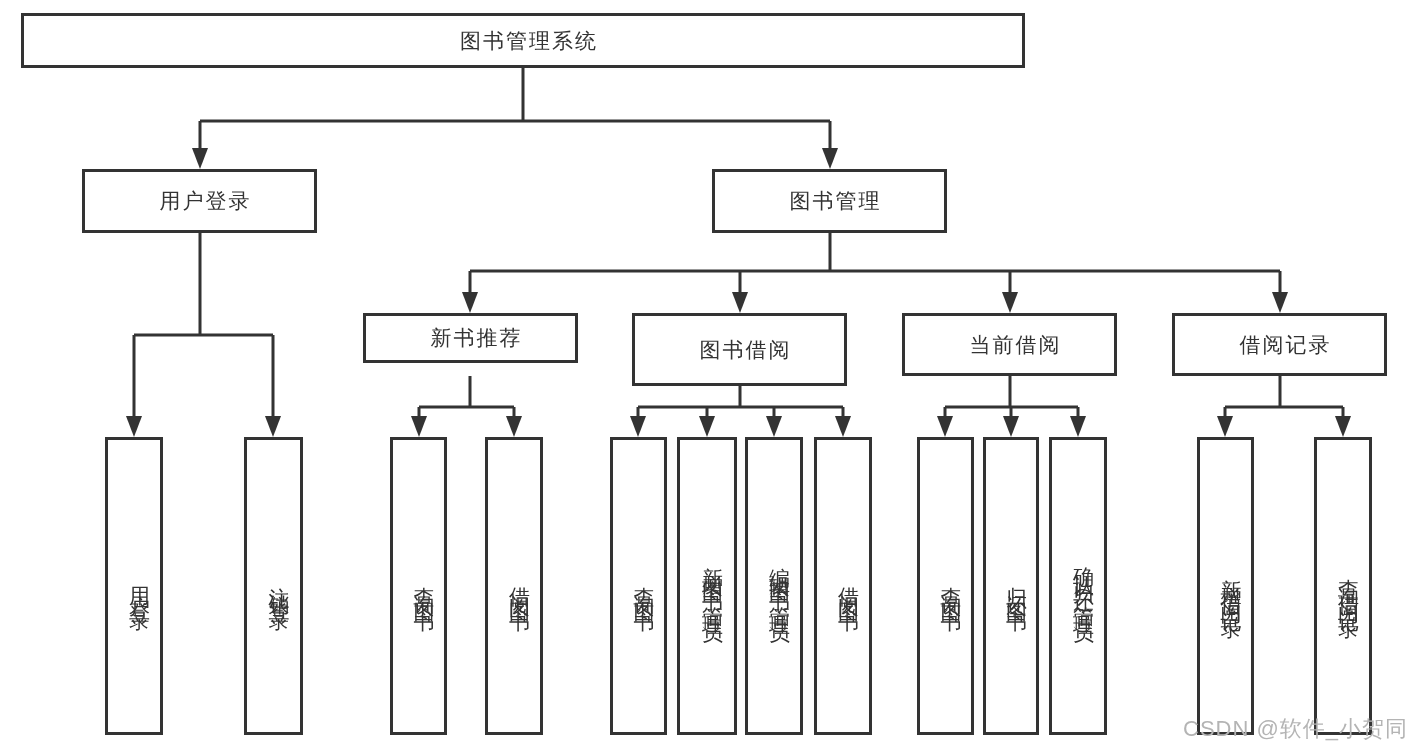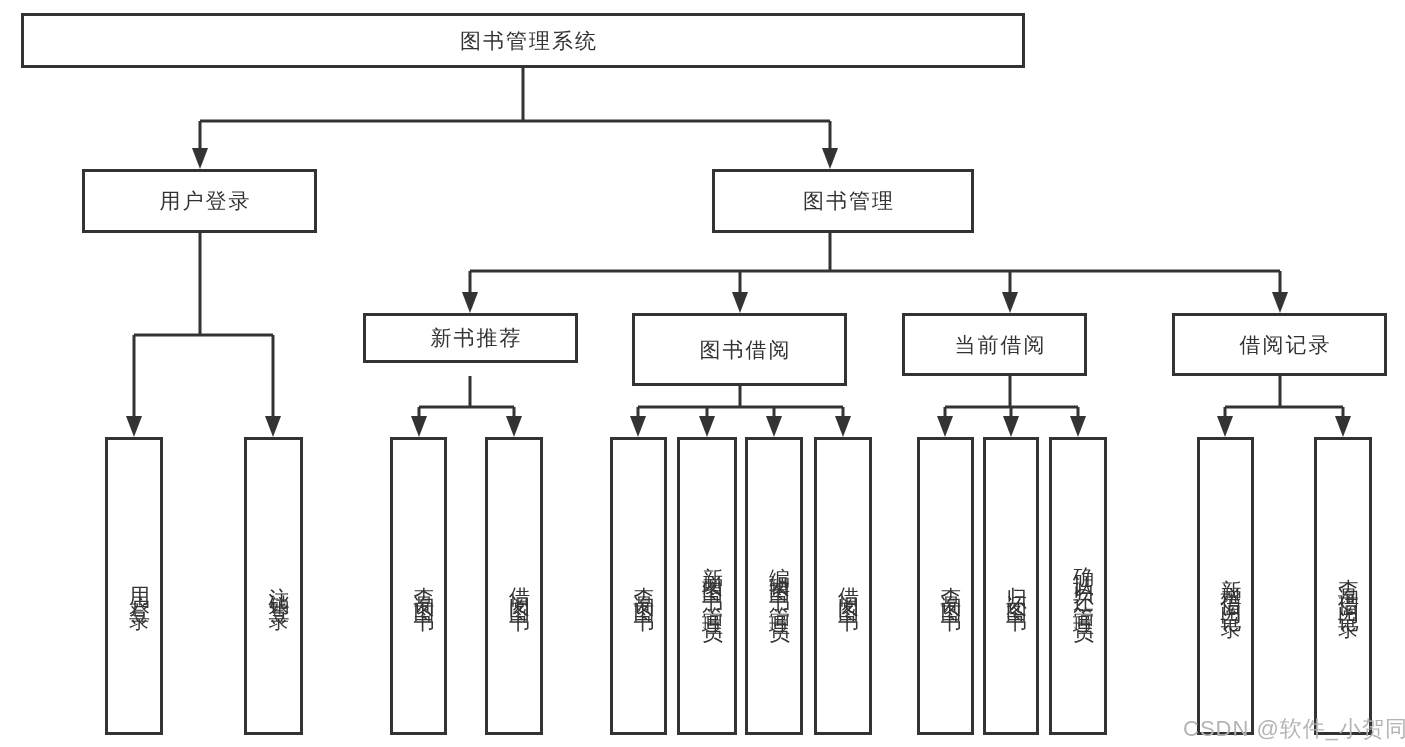--- a/index.html
+++ b/index.html
@@ -20,24 +20,24 @@
     font-size:21px;
   }
   .watermark{
     position:absolute;left:1183px;top:714px;
     font-size:22px;color:#b4b4b4;letter-spacing:1px;
     white-space:nowrap;z-index:5;
   }
   
   .n-root {left:21px;  top:13px;  width:1004px;height:55px;}
   .n-ul   {left:82px;  top:169px; width:235px; height:64px;}
-  .n-bm   {left:712px; top:169px; width:262px; height:64px;}
+  .n-bm   {left:712px; top:169px; width:235px; height:64px;}
   .n-nb   {left:363px; top:313px; width:215px; height:50px;}
   .n-bb   {left:632px; top:313px; width:215px; height:73px;}
-  .n-cb   {left:902px; top:313px; width:185px; height:63px;}
+  .n-cb   {left:902px; top:313px; width:215px; height:63px;}
   .n-br   {left:1172px;top:313px; width:215px; height:63px;}
   .n-ul1  {left:105px; top:437px; width:58px;  height:298px;}
   .n-ul2  {left:244px; top:437px; width:59px;  height:298px;}
   .n-nb1  {left:390px; top:437px; width:57px;  height:298px;}
   .n-nb2  {left:485px; top:437px; width:58px;  height:298px;}
   .n-bb1  {left:610px; top:437px; width:57px;  height:298px;}
   .n-bb2  {left:677px; top:437px; width:60px;  height:298px;}
   .n-bb3  {left:745px; top:437px; width:58px;  height:298px;}
   .n-bb4  {left:814px; top:437px; width:58px;  height:298px;}
   .n-cb1  {left:917px; top:437px; width:57px;  height:298px;}

